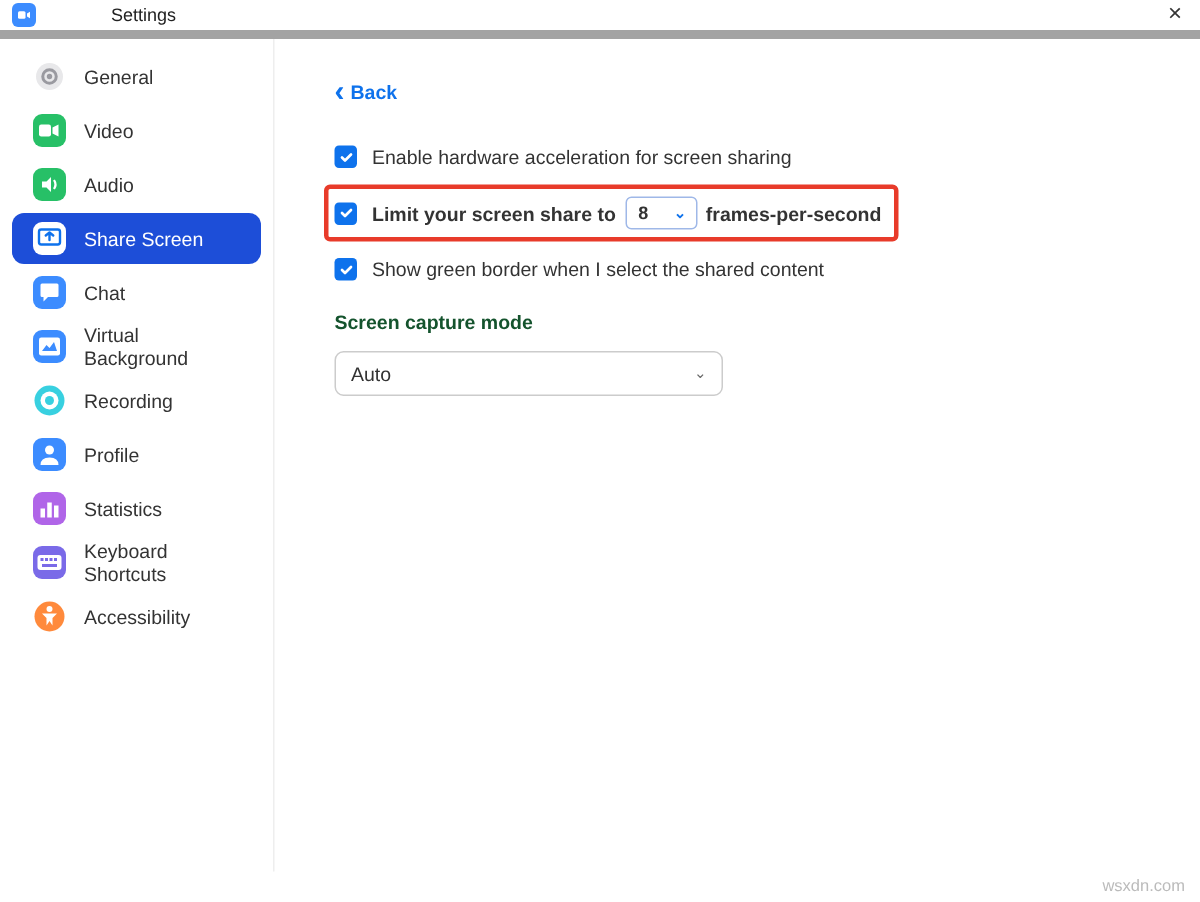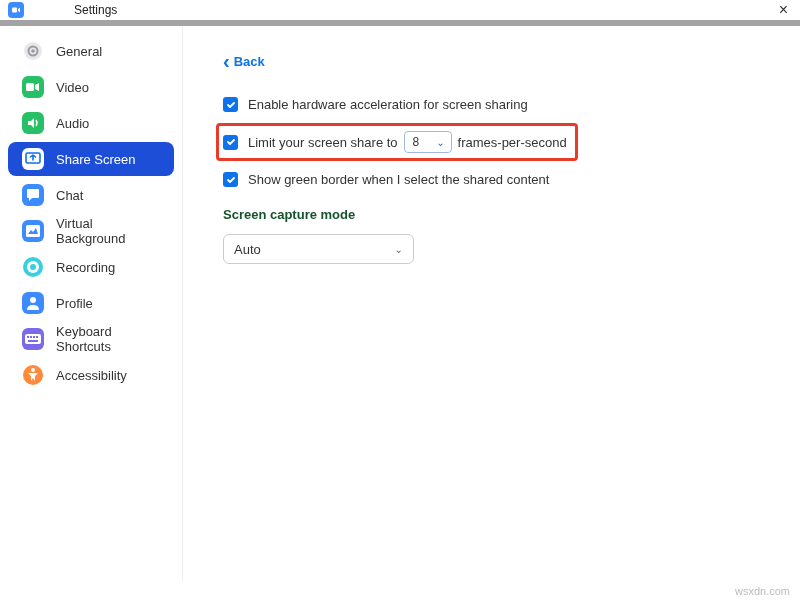--- a/index.html
+++ b/index.html
@@ -17,21 +17,21 @@
 .main { flex: 1; padding: 28px 20px 20px 40px; position: relative; }
 .back-link { color: #0e72ec; font-size: 13px; font-weight: 600; cursor: pointer; display: inline-flex; align-items: center; margin-bottom: 28px; }
 .back-link::before { content: "‹"; font-size: 20px; margin-right: 4px; line-height: 0; position: relative; top: -1px; }
 .option-row { display: flex; align-items: center; font-size: 13px; color: #333; margin-bottom: 14px; }
 .checkbox { width: 15px; height: 15px; border-radius: 3px; background: #0e72ec; margin-right: 10px; display: flex; align-items: center; justify-content: center; flex-shrink: 0; }
 .checkbox svg { width: 10px; height: 10px; }
 .highlight-box { border: 3px solid #e83b2a; border-radius: 4px; padding: 5px 8px 5px 4px; display: inline-flex; align-items: center; margin: -3px 0 11px -7px; }
 .fps-select { display: inline-flex; align-items: center; border: 1px solid #9fb8e8; border-radius: 4px; height: 22px; padding: 0 6px 0 8px; margin: 0 6px; font-size: 12px; cursor: pointer; min-width: 48px; justify-content: space-between; }
 .fps-select .chev { color: #0e72ec; font-size: 10px; margin-left: 6px; }
 .section-title { font-size: 13px; font-weight: 700; color: #14532d; margin-top: 20px; margin-bottom: 12px; }
-.mode-select { display: flex; align-items: center; justify-content: space-between; border: 1px solid #ccc; border-radius: 6px; height: 30px; width: 191px; padding: 0 10px; font-size: 13px; color: #333; cursor: pointer; }
+.mode-select { display: flex; align-items: center; justify-content: space-between; border: 1px solid #ccc; border-radius: 6px; height: 30px; width: 259px; padding: 0 10px; font-size: 13px; color: #333; cursor: pointer; }
 .mode-select .chev { color: #666; font-size: 10px; }
 .watermark { position: absolute; bottom: 4px; right: 10px; font-size: 11px; color: #bbb; }
 </style>
 </head>
 <body>
 
 <div class="titlebar">
   <span class="app-icon">
     <svg viewBox="0 0 10 10">
         <rect x="1" y="2.5" width="5" height="5" rx="1" fill="#fff"></rect>
@@ -126,20 +126,31 @@
       <span class="icon">
           <svg viewBox="0 0 22 22">
             <rect x="0" y="0" width="22" height="22" rx="6" fill="#3c8cff"></rect>
             <circle cx="11" cy="8" r="3" fill="#fff"></circle>
             <path d="M5 18 Q5 13 11 13 Q17 13 17 18 Z" fill="#fff"></path>
           </svg>
         </span>
       <span>Profile</span>
     </div>
 
+    <div class="sidebar-item">
+      <span class="icon">
+          <svg viewBox="0 0 22 22">
+            <rect x="0" y="0" width="22" height="22" rx="6" fill="#b065e8"></rect>
+            <rect x="5" y="11" width="3" height="6" fill="#fff"></rect>
+            <rect x="9.5" y="7" width="3" height="10" fill="#fff"></rect>
+            <rect x="14" y="9" width="3" height="8" fill="#fff"></rect>
+          </svg>
+        </span>
+      <span>Statistics</span>
+    </div>
 
     <div class="sidebar-item">
       <span class="icon">
           <svg viewBox="0 0 22 22">
             <rect x="0" y="0" width="22" height="22" rx="6" fill="#7a6ae8"></rect>
             <rect x="3" y="6" width="16" height="10" rx="2" fill="#fff"></rect>
             <rect x="5" y="8" width="2" height="2" fill="#7a6ae8"></rect>
             <rect x="8" y="8" width="2" height="2" fill="#7a6ae8"></rect>
             <rect x="11" y="8" width="2" height="2" fill="#7a6ae8"></rect>
             <rect x="14" y="8" width="2" height="2" fill="#7a6ae8"></rect>
@@ -170,21 +181,21 @@
     <div class="option-row">
       <span class="checkbox">
           <svg viewBox="0 0 10 10">
             <path d="M2 5 L4 7 L8 3" stroke="#fff" stroke-width="1.8" fill="none" stroke-linecap="round" stroke-linejoin="round"></path>
           </svg>
         </span>
       <span>Enable hardware acceleration for screen sharing</span>
     </div>
 
     <div class="highlight-box">
-      <div class="option-row" style="margin-bottom:0;">
+      <div class="option-row" style="margin-bottom:0;font-weight:bold;">
         <span class="checkbox">
             <svg viewBox="0 0 10 10">
               <path d="M2 5 L4 7 L8 3" stroke="#fff" stroke-width="1.8" fill="none" stroke-linecap="round" stroke-linejoin="round"></path>
             </svg>
           </span>
         <span>Limit your screen share to</span>
         <span class="fps-select">
           <span>8</span>
           <span class="chev">⌄</span>
         </span>

